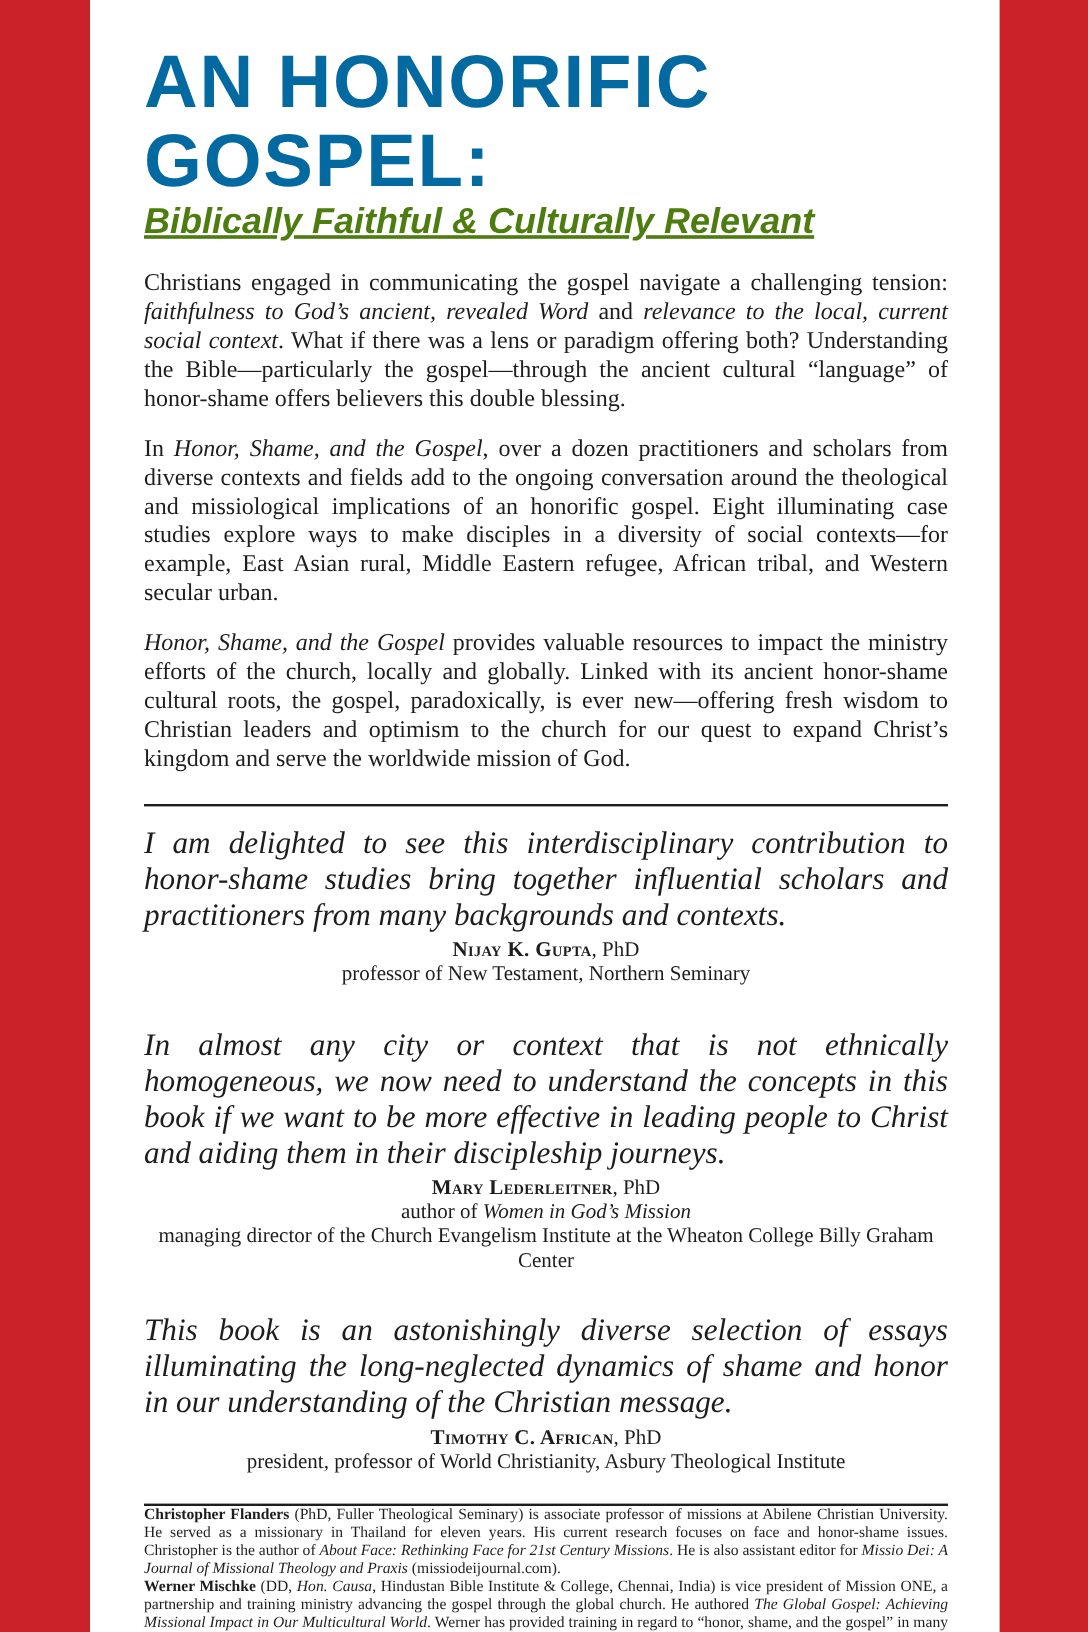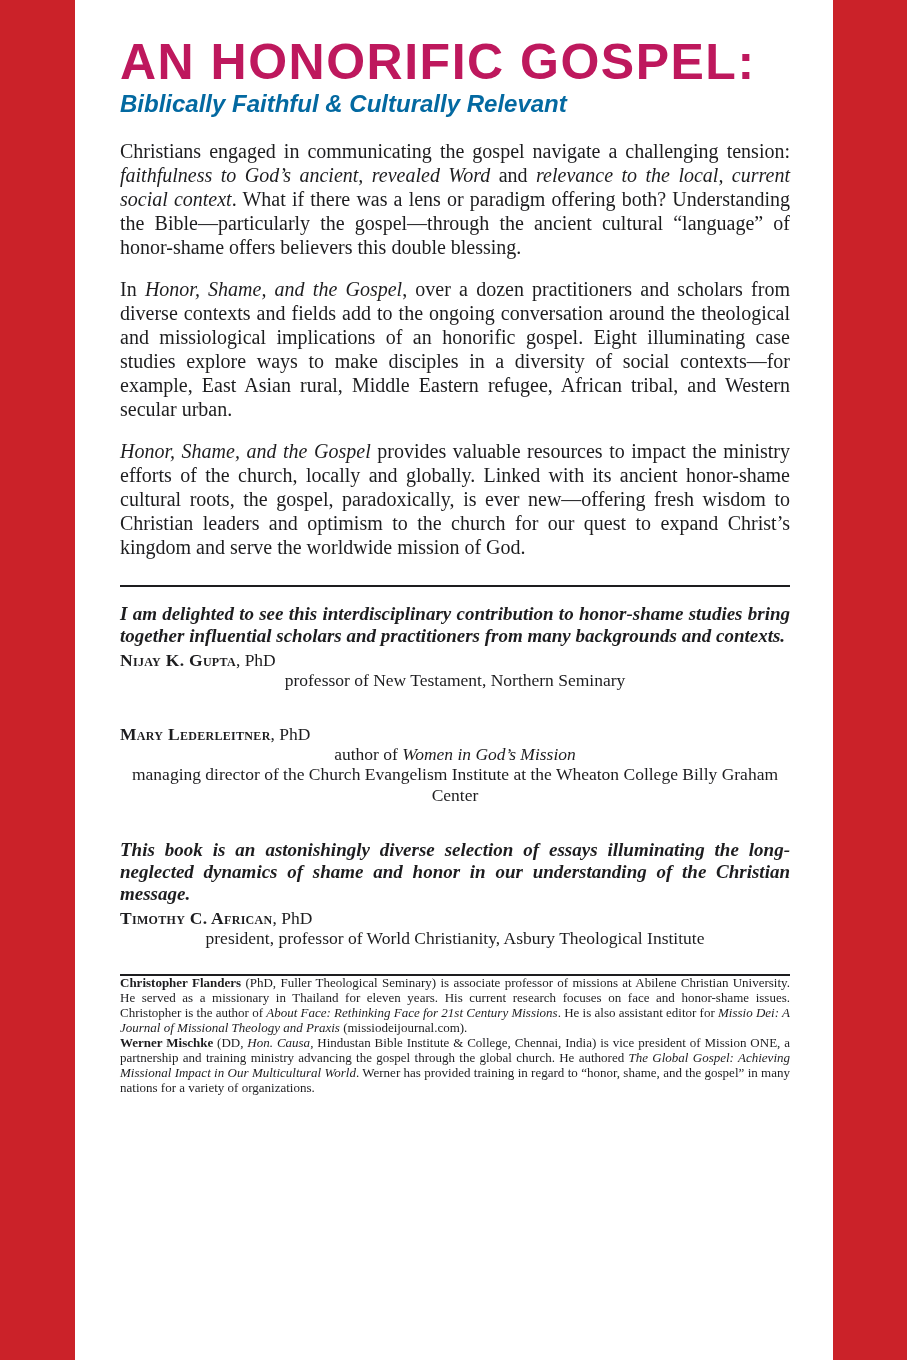--- a/index.html
+++ b/index.html
@@ -19,33 +19,34 @@
     height: 1360px;
     background: #ffffff;
   }
   .column {
     padding: 36px 43px 0 45px; 
   }
   
   .title {
     font-family: "Liberation Sans", sans-serif;
     font-weight: 800;
-    font-size: 50px;
+    font-size: 62px;
     line-height: 1.06;
     letter-spacing: 1.5px;
-    color: #be185d;
+    color: #0369a1;
   }
   .subtitle {
     font-family: "Liberation Sans", sans-serif;
     font-weight: bold;
     font-style: italic;
-    font-size: 24px;
+    font-size: 30px;
     line-height: 1.08;
-    color: #0369a1;
+    color: #4d7c0f;
     margin-top: 2px;
+    text-decoration: underline;
   }
   
   .body-par {
     font-size: 20px;
     line-height: 1.2;
     text-align: justify;
     margin-top: 18px;
   }
   .body-par:first-of-type { margin-top: 22px; }
   .seg-i { font-style: italic; }
@@ -54,27 +55,26 @@
   .rule {
     border: none;
     border-top: 2px solid #1d1d1f;
     margin: 26px 0 0 0;
   }
   
   .endorsement { margin-top: 16px; }
   .endorsement + .endorsement { margin-top: 34px; }
   .quote {
     font-style: italic;
-    font-size: 19px;
+    font-size: 26px;
     line-height: 1.16;
     text-align: justify;
-    font-weight: bold;
   }
   .attribution {
-    text-align: left;
+    text-align: center;
     font-size: 17.5px;
     line-height: 1.15;
     margin-top: 3px;
   }
   .endorser-name {
     font-variant: small-caps;
     font-weight: bold;
     letter-spacing: 0.3px;
   }
   .role-line {
@@ -107,20 +107,21 @@
 
     <div class="endorsement">
       <div class="quote">I am delighted to see this interdisciplinary contribution to honor-shame studies bring together influential scholars and practitioners from many backgrounds and contexts.</div>
       <div class="attribution"><span class="endorser-name">Nijay K. Gupta</span><span>, PhD</span></div>
       <div>
           <div class="role-line"><span>professor of New Testament, Northern Seminary</span></div>
         </div>
     </div>
 
     <div class="endorsement">
+      <div class="quote">In almost any city or context that is not ethnically homogeneous, we now need to understand the concepts in this book if we want to be more effective in leading people to Christ and aiding them in their discipleship journeys.</div>
       <div class="attribution"><span class="endorser-name">Mary Lederleitner</span><span>, PhD</span></div>
       <div>
           <div class="role-line"><span>author of </span><span class="seg-i">Women in God’s Mission</span></div>
           <div class="role-line"><span>managing director of the Church Evangelism Institute at the Wheaton College Billy Graham Center</span></div>
         </div>
     </div>
 
     <div class="endorsement">
       <div class="quote">This book is an astonishingly diverse selection of essays illuminating the long-neglected dynamics of shame and honor in our understanding of the Christian message.</div>
       <div class="attribution"><span class="endorser-name">Timothy C. African</span><span>, PhD</span></div>

